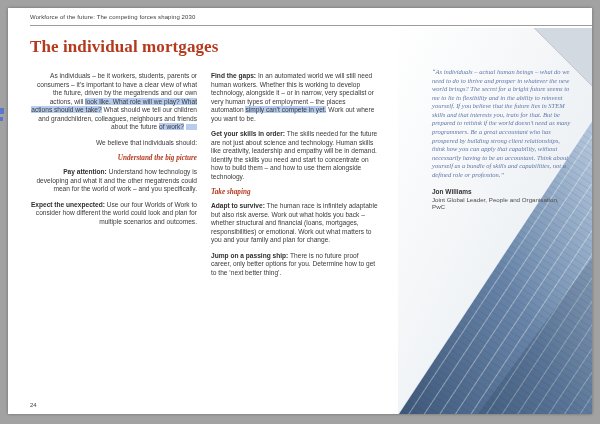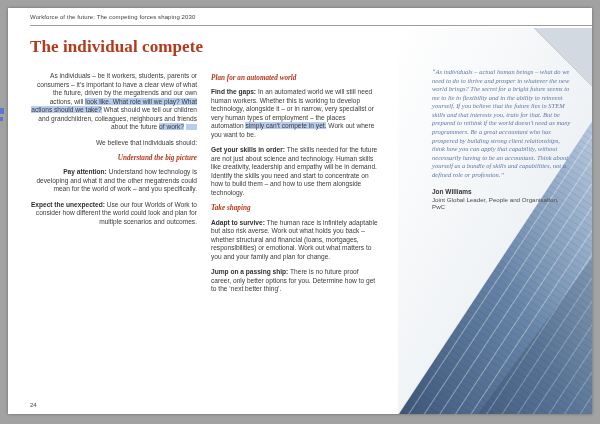--- a/index.html
+++ b/index.html
@@ -111,32 +111,31 @@
         <g clip-path="url(#bld)">
           <rect x="0" y="0" width="194" height="386" fill="url(#glass)"></rect>
           <rect x="0" y="0" width="194" height="386" fill="url(#floors)"></rect>
           <rect x="0" y="0" width="194" height="386" fill="url(#mullions)"></rect>
           <polygon points="80,386 194,386 194,230" fill="rgba(15,30,55,0.16)"></polygon>
         </g>
         <line x1="0" y1="386" x2="194" y2="92" stroke="#f2f5f9" stroke-width="1.6" opacity="0.9"></line>
       </svg>
     </div>
 
-    <h1 class="title">The individual compete</h1>
+    <h1 class="title">The individual mortgages</h1>
 
     <div class="col col-left">
       <p><span>As individuals – be it workers, students, parents or consumers – it’s important to have a clear view of what the future, driven by the megatrends and our own actions, will </span><span class="hl">look like. What role will we play? What actions should we take?</span><span> What should we tell our children and grandchildren, colleagues, neighbours and friends about the future </span><span class="hl">of work?</span><span class="hl hl-box"></span></p>
       <p><span>We believe that individuals should:</span></p>
       <h3 class="subhead">Understand the big picture</h3>
       <p><b>Pay attention:</b><span> Understand how technology is developing and what it and the other megatrends could mean for the world of work – and you specifically.</span></p>
       <p><b>Expect the unexpected:</b><span> Use our four Worlds of Work to consider how different the world could look and plan for multiple scenarios and outcomes.</span></p>
     </div>
 
     <div class="col col-mid">
-      <h3 class="subhead">Plan for an automated world</h3>
       <p><b>Find the gaps:</b><span> In an automated world we will still need human workers. Whether this is working to develop technology, alongside it – or in narrow, very specialist or very human types of employment – the places automation </span><span class="hl">simply can’t compete in yet.</span><span> Work out where you want to be.</span></p>
       <p><b>Get your skills in order:</b><span> The skills needed for the future are not just about science and technology. Human skills like creativity, leadership and empathy will be in demand. Identify the skills you need and start to concentrate on how to build them – and how to use them alongside technology.</span></p>
       <h3 class="subhead">Take shaping</h3>
       <p><b>Adapt to survive:</b><span> The human race is infinitely adaptable but also risk averse. Work out what holds you back – whether structural and financial (loans, mortgages, responsibilities) or emotional. Work out what matters to you and your family and plan for change.</span></p>
       <p><b>Jump on a passing ship:</b><span> There is no future proof career, only better options for you. Determine how to get to the ‘next better thing’.</span></p>
     </div>
 
     <div class="quote">
       <p class="qtext">“As individuals – actual human beings – what do we need to do to thrive and prosper in whatever the new world brings? The secret for a bright future seems to me to lie in flexibility and in the ability to reinvent yourself. If you believe that the future lies in STEM skills and that interests you, train for that. But be prepared to rethink if the world doesn’t need as many programmers. Be a great accountant who has prospered by building strong client relationships, think how you can apply that capability, without necessarily having to be an accountant. Think about yourself as a bundle of skills and capabilities, not a defined role or profession.”</p>
       <p class="qauthor">Jon Williams</p>

